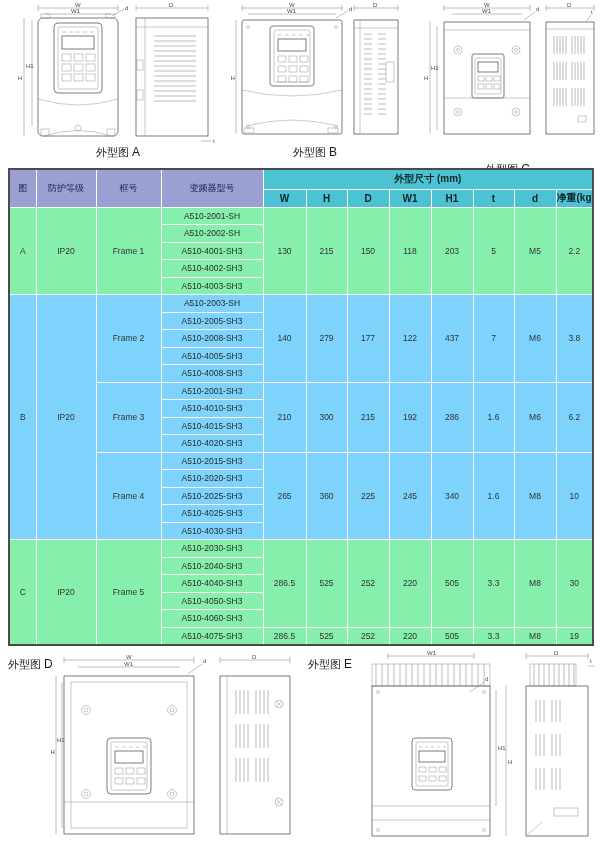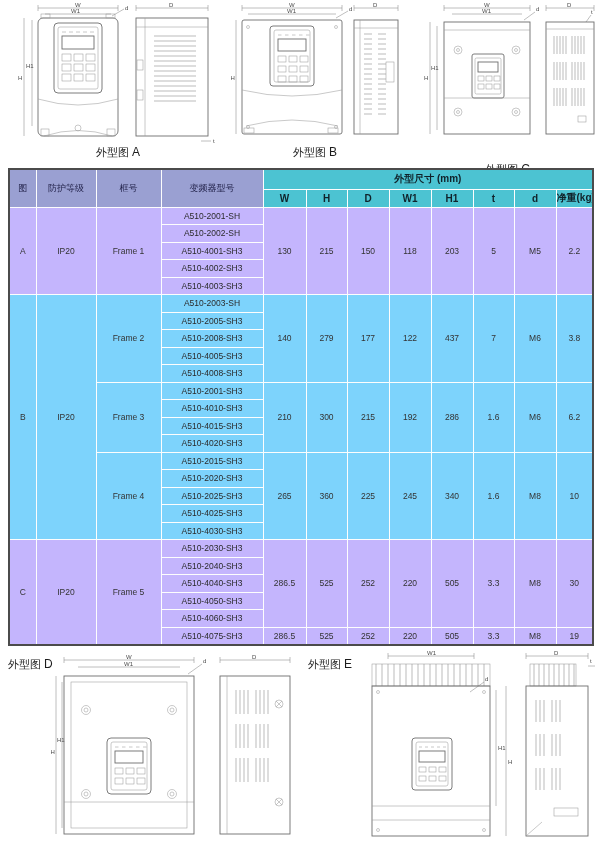--- a/index.html
+++ b/index.html
@@ -14,21 +14,21 @@
 .caption{position:absolute;font-size:11px;font-weight:normal;color:#1c1c1c;text-align:center}
 .caption .ltr{font-size:12px}
 table.spec{position:absolute;left:8px;top:168px;width:584px;border-collapse:collapse;border:2px solid #4b4b4b;table-layout:fixed}
 .spec th,.spec td{border:1px solid #fdfdfd;text-align:center;vertical-align:middle;overflow:hidden;white-space:nowrap}
 .spec thead tr:first-child{height:20px}
 .spec thead tr:last-child{height:18px}
 .spec tbody tr{height:17.5px}
 .spec th.lav{background:#9aa0d2;color:#22224a;font-size:9px;font-weight:normal}
 .spec th.teal{background:#4cc3d2;color:#10222a;font-size:10px;font-weight:bold}
 .spec td{font-size:8.5px;color:#333}
-.spec tr.sec-a td,.spec tr.sec-c td{background:#c4b5fd}
+.spec tr.sec-a td,.spec tr.sec-c td{background:#86efac}
 .spec tr.sec-b td{background:#7dd3fc}
 .spec td.teal-cell{background:#9ed9df;color:#2b2b2b}
 .spec td.blue-cell{background:#a2bde4;color:#2b2b2b}
 .spec tr.section-top td{border-top:1.6px solid #6f6f6f}
 .spec td.grp{border-top:1.4px solid #98a0a8}
 </style>
 </head>
 <body>
 
 <svg class="drw" style="left:8px;top:2px" width="220" height="143" viewBox="0 0 220 143">

